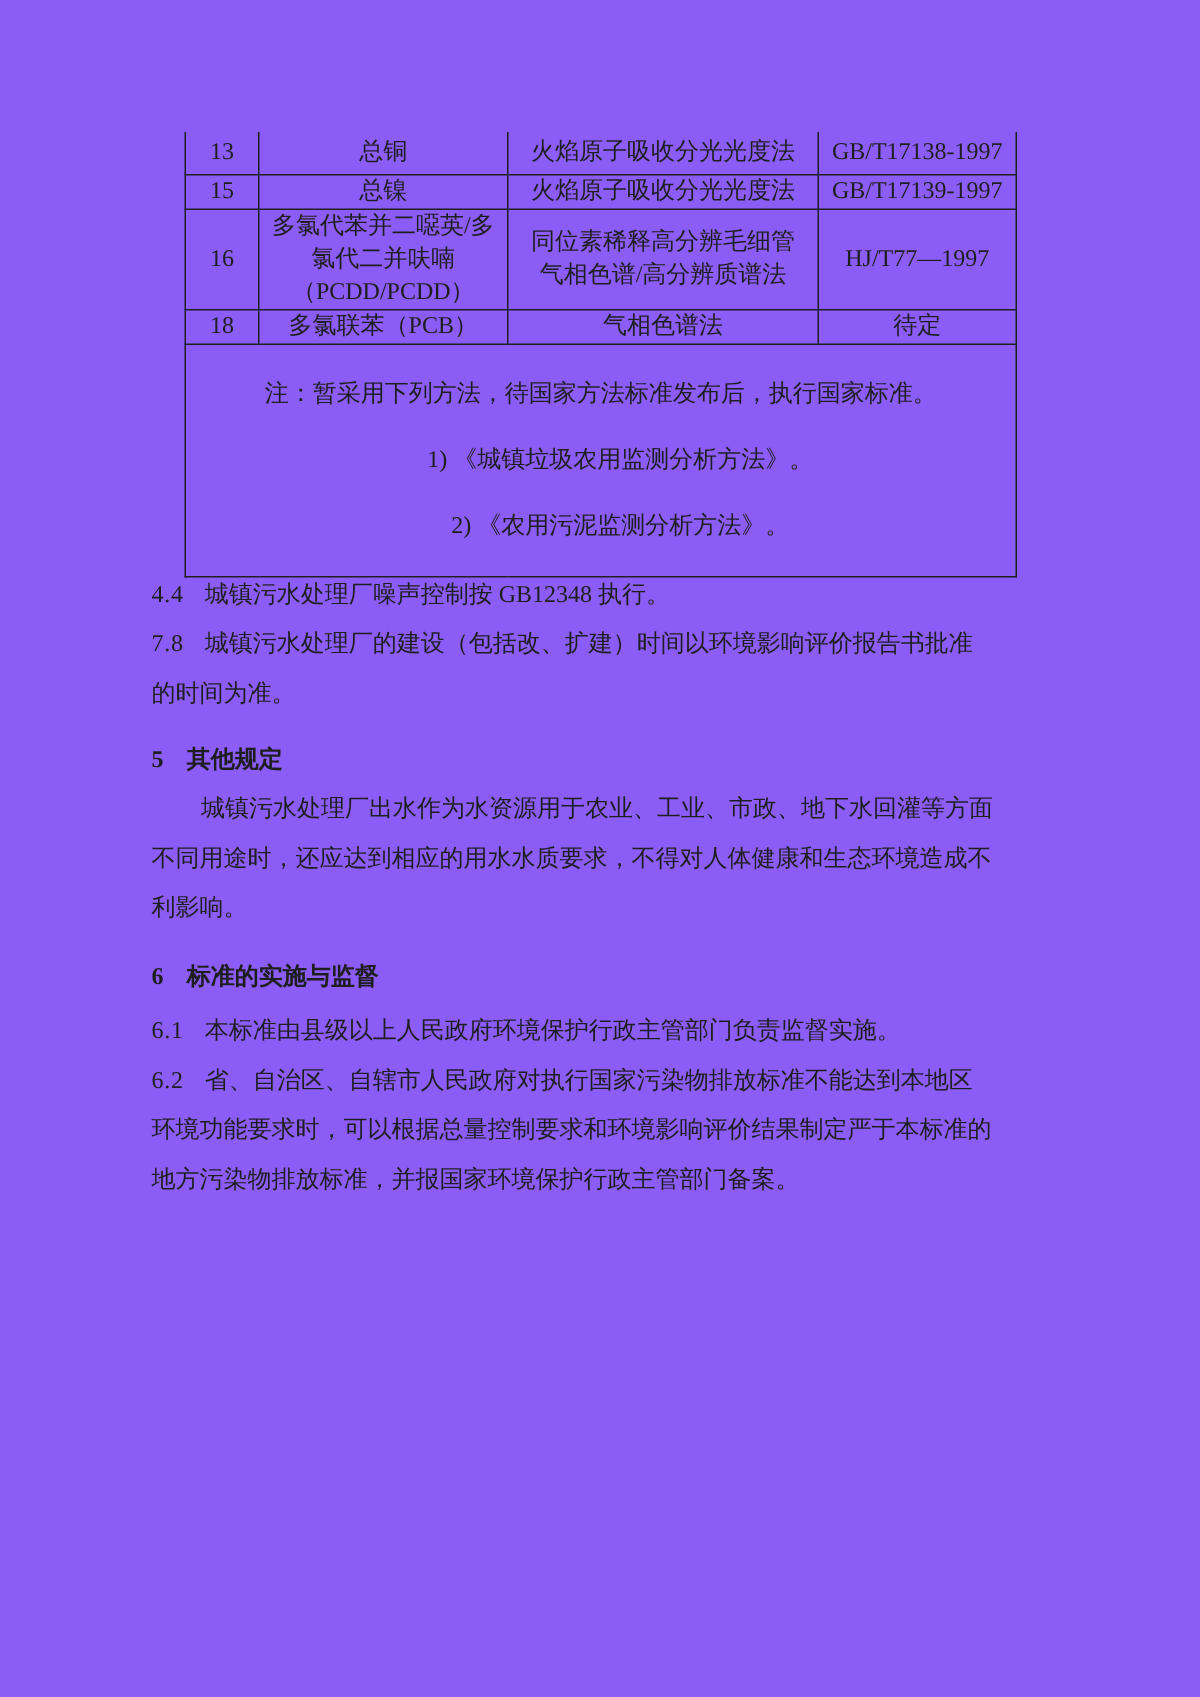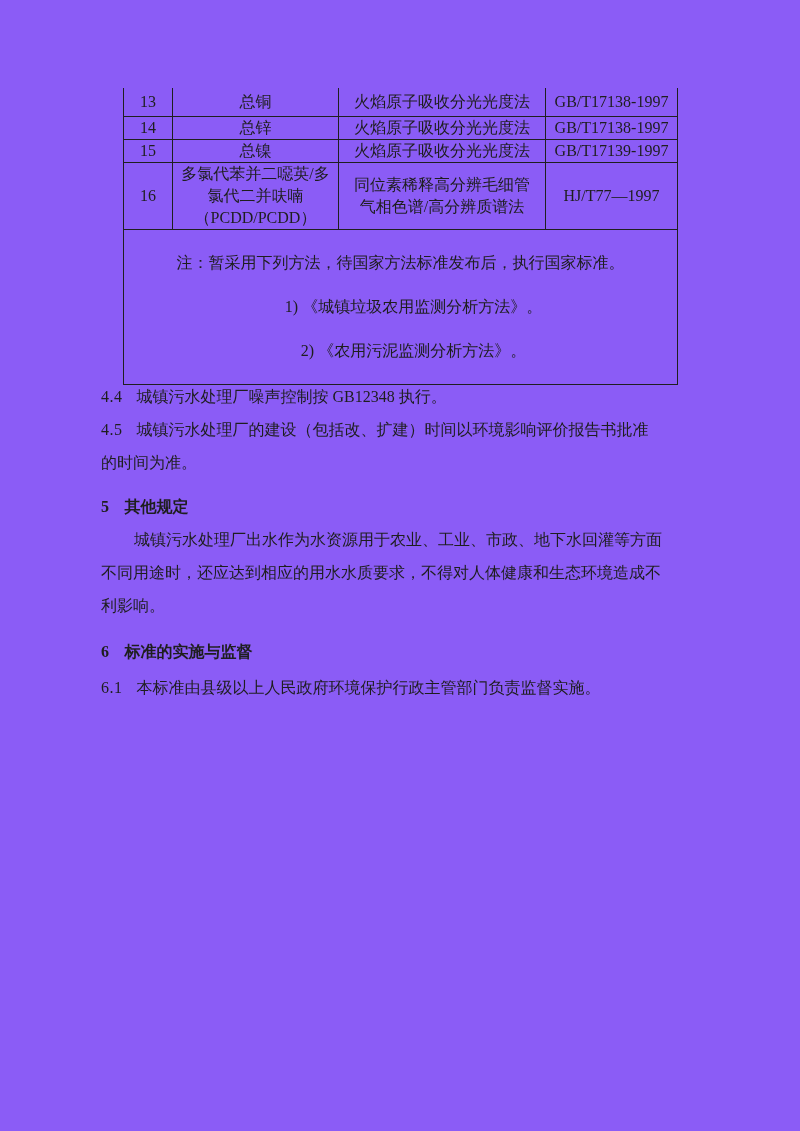--- a/index.html
+++ b/index.html
@@ -81,58 +81,61 @@
         <col style="width:207px">
         <col style="width:132px">
     </colgroup>
     <tbody>
       <tr class="r13">
         <td>13</td>
         <td>总铜</td>
         <td>火焰原子吸收分光光度法</td>
         <td>GB/T17138-1997</td>
       </tr>
-      <tr class="r14">
-        <td>14</td>
-        <td>总锌</td>
-        <td>火焰原子吸收分光光度法</td>
-        <td>GB/T17138-1997</td>
-      </tr>
       <tr class="r15">
         <td>15</td>
         <td>总镍</td>
         <td>火焰原子吸收分光光度法</td>
         <td>GB/T17139-1997</td>
       </tr>
       <tr class="r16">
         <td>16</td>
         <td>多氯代苯并二噁英/多
 氯代二并呋喃
 （PCDD/PCDD）</td>
         <td>同位素稀释高分辨毛细管
 气相色谱/高分辨质谱法</td>
         <td>HJ/T77—1997</td>
       </tr>
+      <tr class="r18">
+        <td>18</td>
+        <td>多氯联苯（PCB）</td>
+        <td>气相色谱法</td>
+        <td>待定</td>
+      </tr>
       <tr>
         <td colspan="4" class="note-cell">
           <div>注：暂采用下列方法，待国家方法标准发布后，执行国家标准。</div>
           <div class="note-item">1) 《城镇垃圾农用监测分析方法》。</div>
           <div class="note-item">2) 《农用污泥监测分析方法》。</div>
         </td>
       </tr>
     </tbody>
   </table>
 
   <div class="bodytext">
     <p class="clause"><span class="cnum">4.4</span><span class="ctext">城镇污水处理厂噪声控制按 GB12348 执行。</span></p>
-    <p class="clause"><span class="cnum">4.5</span><span class="ctext">城镇污水处理厂的建设（包括改、扩建）时间以环境影响评价报告书批准
+    <p class="clause"><span class="cnum">7.8</span><span class="ctext">城镇污水处理厂的建设（包括改、扩建）时间以环境影响评价报告书批准
 的时间为准。</span></p>
 
     <p class="heading mt-h5"><span class="cnum">5</span><span>其他规定</span></p>
     <p class="para">城镇污水处理厂出水作为水资源用于农业、工业、市政、地下水回灌等方面
 不同用途时，还应达到相应的用水水质要求，不得对人体健康和生态环境造成不
 利影响。</p>
 
     <p class="heading mt-h6"><span class="cnum">6</span><span>标准的实施与监督</span></p>
     <p class="clause mt-61"><span class="cnum">6.1</span><span class="ctext">本标准由县级以上人民政府环境保护行政主管部门负责监督实施。</span></p>
+    <p class="clause"><span class="cnum">6.2</span><span class="ctext">省、自治区、自辖市人民政府对执行国家污染物排放标准不能达到本地区
+环境功能要求时，可以根据总量控制要求和环境影响评价结果制定严于本标准的
+地方污染物排放标准，并报国家环境保护行政主管部门备案。</span></p>
   </div>
 
 </div>
 
 </body></html>

